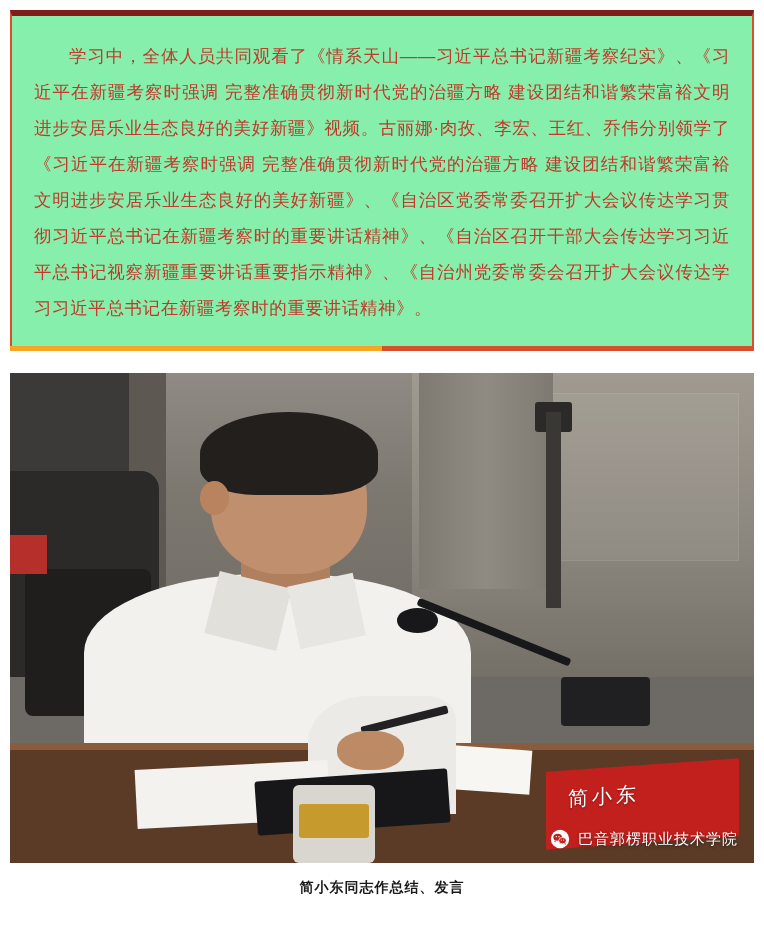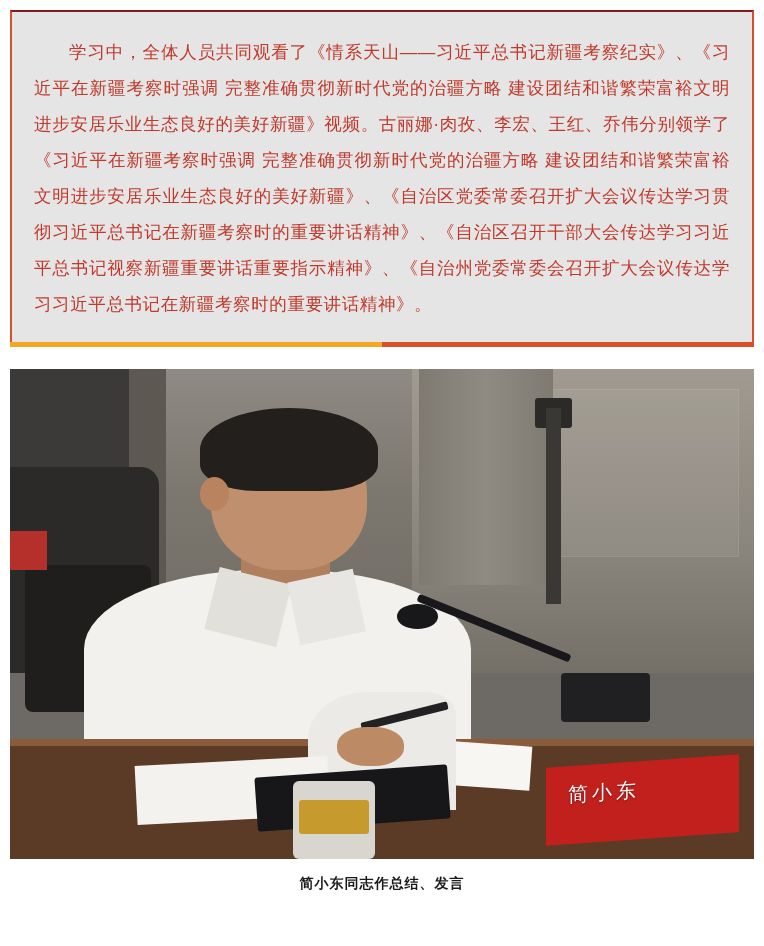--- a/index.html
+++ b/index.html
@@ -16,22 +16,22 @@
   .page {
     width: 764px;
     height: 946px;
     position: relative;
     background: #ffffff;
   }
 
   
   .text-card {
     margin: 10px 10px 0 10px;
-    background: #e5e5e5;
-    border-top: 2px solid #7f1d1d;
+    background: #86efac;
+    border-top: 6px solid #7f1d1d;
     border-left: 2px solid #d94f2b;
     border-right: 2px solid #d94f2b;
     border-bottom: none;
     box-sizing: border-box;
     padding: 22px 22px 20px 22px;
     position: relative;
   }
   .text-card p {
     margin: 0;
     color: #c0392b;
@@ -283,18 +283,34 @@
       <div class="mic-base"></div>
 
       <div class="papers"></div>
       <div class="tablet"></div>
       <div class="cup"></div>
       <div class="cup-tea"></div>
 
       <div class="nameplate"></div>
       <div class="nameplate-text">简小东</div>
 
+      <div class="watermark">
+        <span class="wechat-icon">
+          <svg viewBox="0 0 24 24" width="20" height="20" aria-hidden="true">
+            <circle cx="12" cy="12" r="11" fill="#ffffff"></circle>
+            <ellipse cx="9.2" cy="10" rx="5.2" ry="4.2" fill="#c1201d"></ellipse>
+            <path d="M6 13.6 L5 16 L7.4 14.8 Z" fill="#c1201d"></path>
+            <ellipse cx="15" cy="14" rx="4.6" ry="3.8" fill="#c1201d" stroke="#ffffff" stroke-width="0.9"></ellipse>
+            <path d="M18.2 16.9 L19.2 18.8 L17.1 17.9 Z" fill="#c1201d"></path>
+            <circle cx="7.6" cy="9.2" r="0.8" fill="#ffffff"></circle>
+            <circle cx="10.8" cy="9.2" r="0.8" fill="#ffffff"></circle>
+            <circle cx="13.6" cy="13.3" r="0.65" fill="#ffffff"></circle>
+            <circle cx="16.4" cy="13.3" r="0.65" fill="#ffffff"></circle>
+          </svg>
+        </span>
+        <span>巴音郭楞职业技术学院</span>
+      </div>
     </div>
   </div>
 
   <div class="caption">简小东同志作总结、发言</div>
 
 </div>
 
 </body></html>

